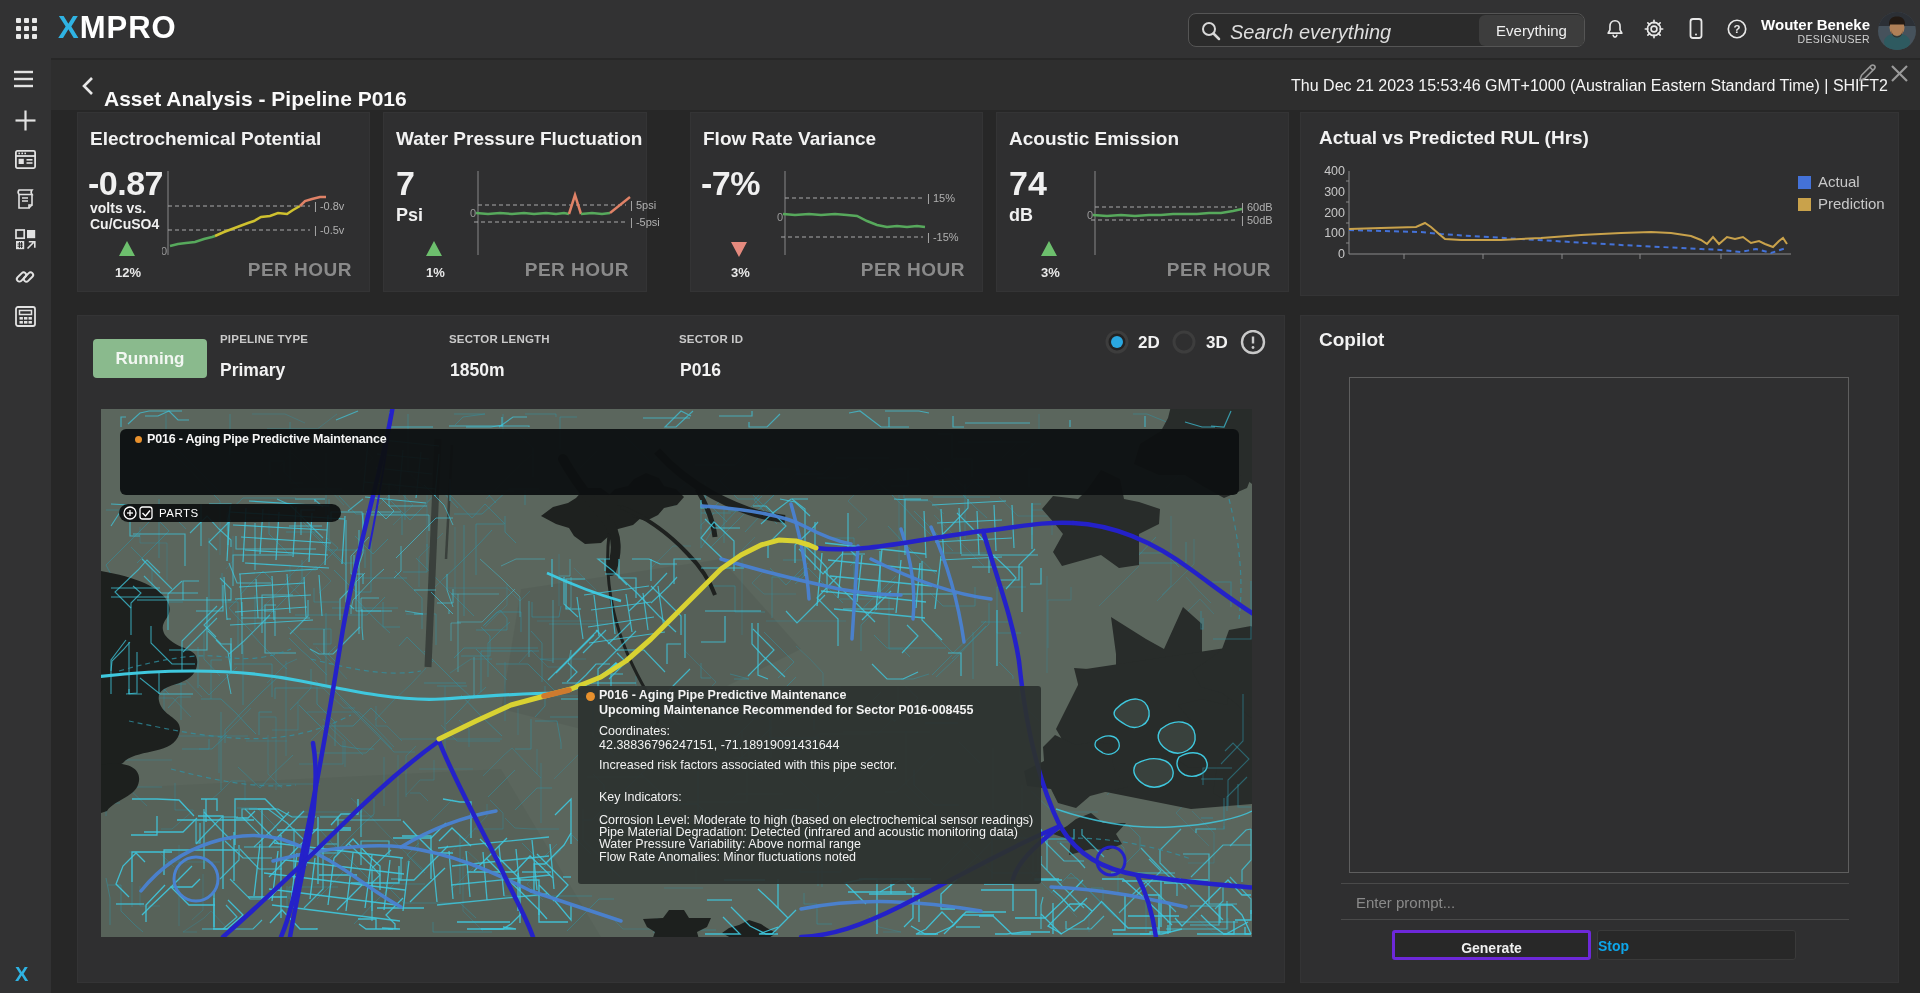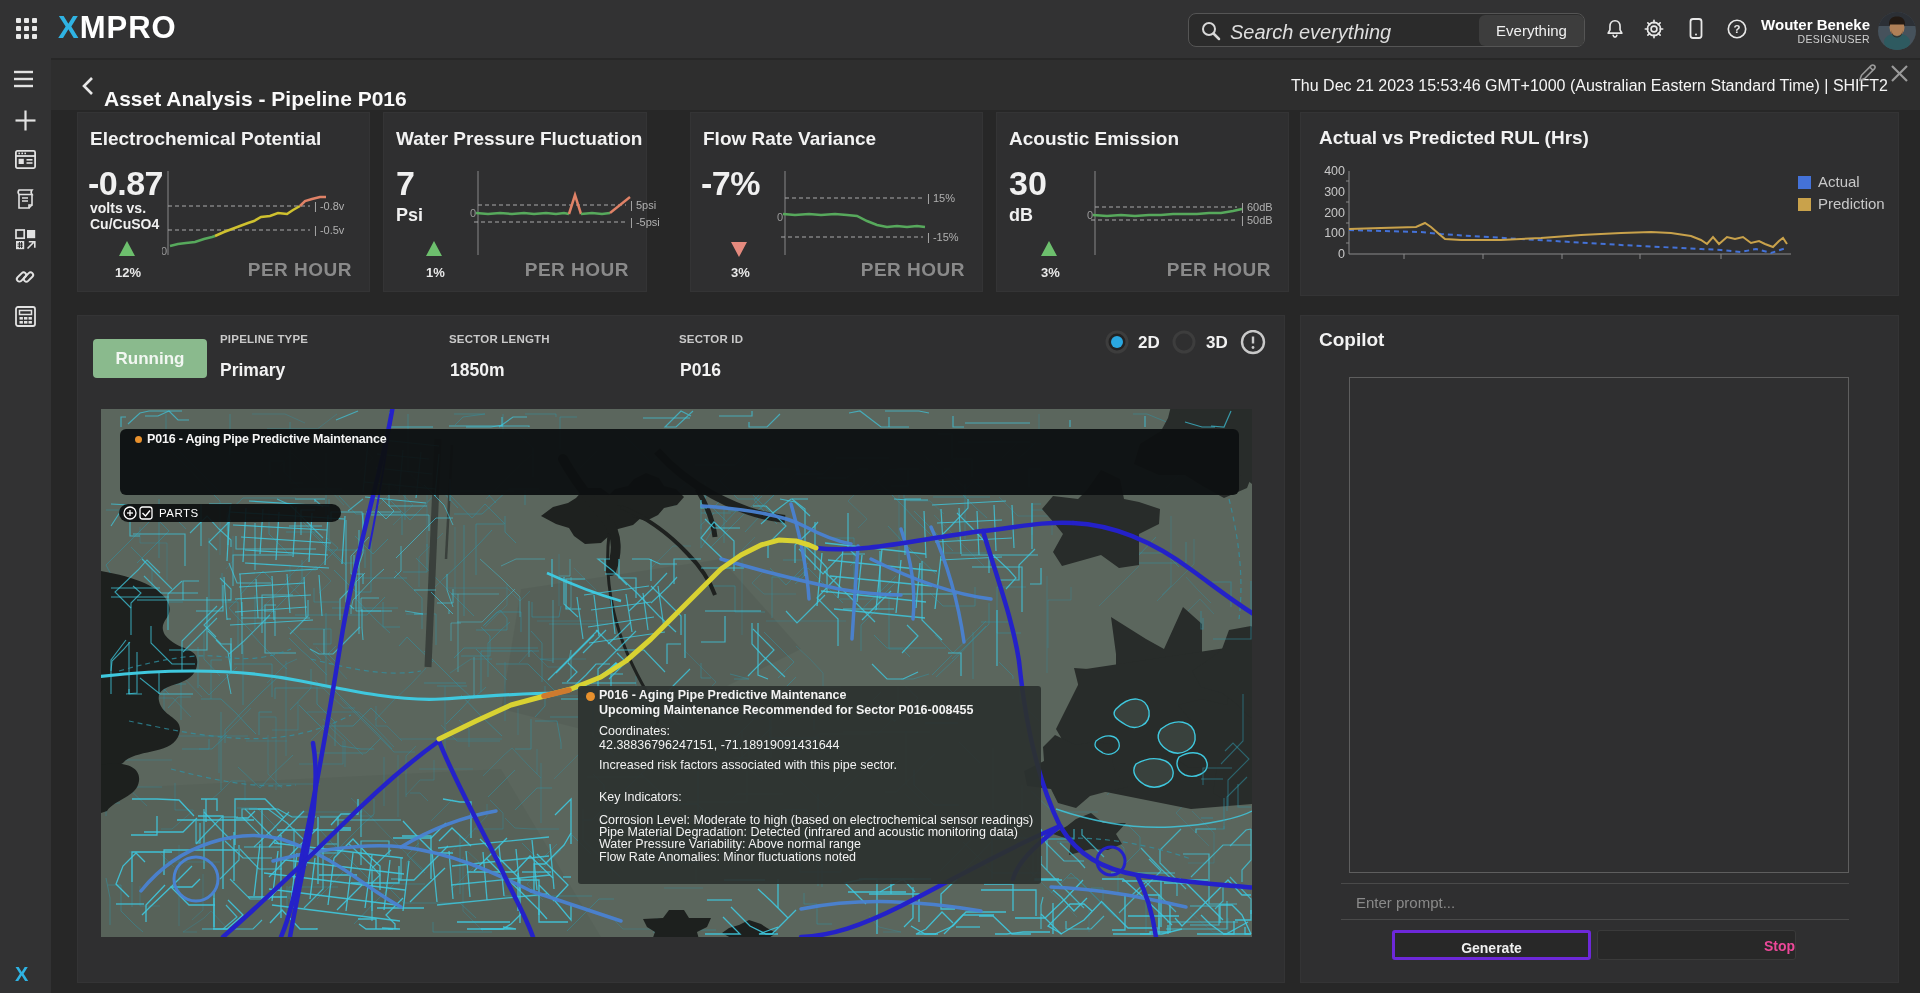--- a/index.html
+++ b/index.html
@@ -216,21 +216,21 @@
   <line x1="10" y1="29" x2="148" y2="29" stroke="#aaa" stroke-width="1" stroke-dasharray="4,3"></line>
   <text x="152" y="33" font-size="11" fill="#b0b0b0">| 15%</text>
   <line x1="6" y1="68" x2="148" y2="68" stroke="#aaa" stroke-width="1" stroke-dasharray="4,3"></line>
   <text x="152" y="72" font-size="11" fill="#b0b0b0">| -15%</text>
   <polyline points="8,45 20,46 34,45 46,46 60,45 72,46 82,47 92,52 102,56 112,58 122,57 132,58 142,57 150,58" fill="none" stroke="#57a95c" stroke-width="2.5"></polyline>
  </svg>
  <div class="perhour">PER HOUR</div>
 </div>
 <div class="card" style="left:996px;top:112px;width:293px;height:180px">
  <div class="ct" style="position:absolute;left:12px;top:15px">Acoustic Emission</div>
- <div class="bigv" style="position:absolute;left:12px;top:51px;font-size:34px">30</div>
+ <div class="bigv" style="position:absolute;left:12px;top:51px;font-size:34px">74</div>
  <div style="position:absolute;left:12px;top:92px;font-size:18px;font-weight:bold;color:#f0f0f0">dB</div>
  <div class="tri" style="left:44px;top:128px;border-left:8px solid transparent;border-right:8px solid transparent;border-bottom:15px solid #6dbf6d"></div>
  <div class="pct" style="left:44px;top:152px">3%</div>
  <svg style="position:absolute;left:88px;top:56px" width="205" height="100" viewBox="0 0 205 100">
   <line x1="10" y1="2" x2="10" y2="86" stroke="#888" stroke-width="1"></line>
   <text x="2" y="50" font-size="11" fill="#9a9a9a">0</text>
   <line x1="10" y1="38" x2="152" y2="38" stroke="#aaa" stroke-width="1" stroke-dasharray="4,3"></line>
   <text x="156" y="42" font-size="11" fill="#b0b0b0">| 60dB</text>
   <line x1="6" y1="51" x2="152" y2="51" stroke="#aaa" stroke-width="1" stroke-dasharray="4,3"></line>
   <text x="156" y="55" font-size="11" fill="#b0b0b0">| 50dB</text>
@@ -1236,14 +1236,14 @@
  </div>
 </div>
 
 <div class="card" style="left:1300px;top:315px;width:599px;height:668px">
  <div class="ct" style="position:absolute;left:18px;top:13px">Copilot</div>
  <div style="position:absolute;left:48px;top:61px;width:500px;height:496px;border:1px solid #5e5e5e"></div>
  <div style="position:absolute;left:40px;top:567px;width:508px;height:0;border-top:1px solid #4a4a4a"></div>
  <div style="position:absolute;left:55px;top:578px;font-size:15px;color:#8a8a8a">Enter prompt...</div>
  <div style="position:absolute;left:40px;top:603px;width:508px;height:0;border-top:1px solid #4a4a4a"></div>
  <div style="position:absolute;left:91px;top:614px;width:199px;height:30px;background:#282828;border:3px solid #6d28d9;border-radius:3px;text-align:center;line-height:30px;font-size:14px;font-weight:bold;color:#f0f0f0">Generate</div>
- <div style="position:absolute;left:296px;top:614px;width:199px;height:30px;background:#282828;border:1px solid #3a3a3a;border-radius:3px;text-align:right;line-height:30px;font-size:14px;font-weight:bold;color:#ec4899">Stop</div>
+ <div style="position:absolute;left:296px;top:614px;width:199px;height:30px;background:#282828;border:1px solid #3a3a3a;border-radius:3px;text-align:left;line-height:30px;font-size:14px;font-weight:bold;color:#0ea5e9">Stop</div>
 </div>
 
 </body></html>

